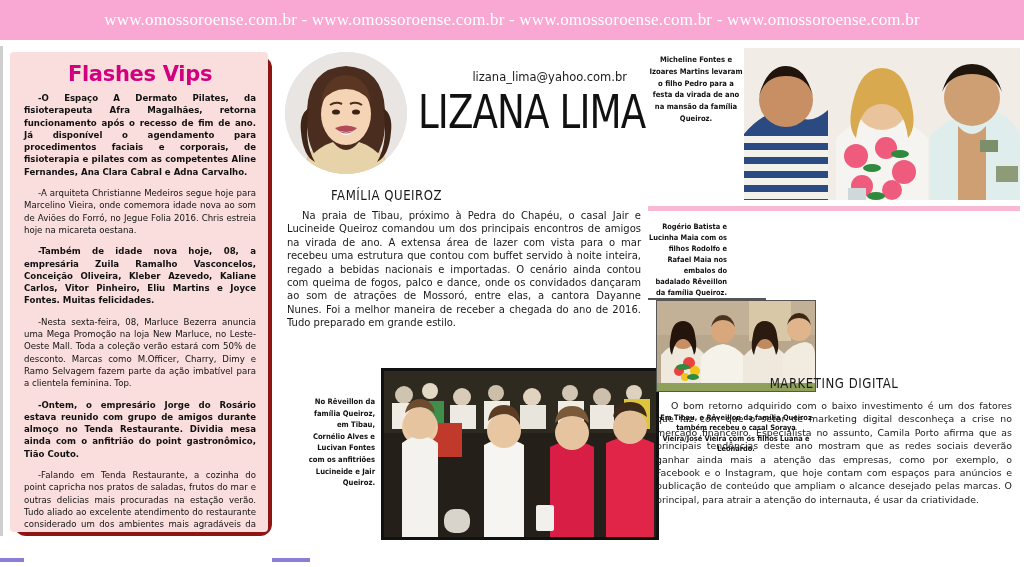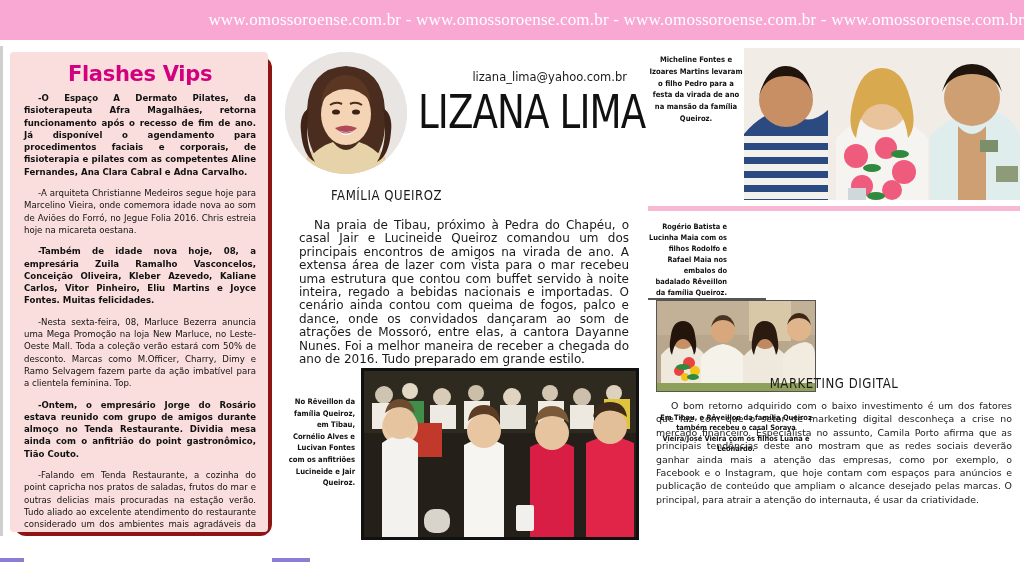--- a/index.html
+++ b/index.html
@@ -14,21 +14,21 @@
     position: relative;
     width: 1024px; height: 567px;
     background: #ffffff;
   }
 
   
   .banner {
     position: absolute; left: 0; top: 0;
     width: 1024px; height: 40px;
     background: #f9a8d4;
-    display: flex; align-items: center; justify-content: flex-end;
+    display: flex; align-items: center; justify-content: center;
   }
   .banner-text {
     color: #ffffff;
     font-family: "Liberation Serif", serif;
     font-size: 17px;
     letter-spacing: .2px;
     white-space: nowrap;
   }
 
   
@@ -103,33 +103,33 @@
   .sec-head {
     font-size: 14.5px;
     font-family: "DejaVu Sans Condensed", "Liberation Sans Narrow", "Liberation Sans", sans-serif;
     letter-spacing: .6px;
     color: #1a1a1a;
     margin: 2px 0 6px 48px;
     transform: scaleX(0.9);
     transform-origin: left center;
   }
   .body-p {
-    font-size: 12px;
+    font-size: 10px;
     line-height: 13.4px;
     text-align: justify;
     color: #1a1a1a;
-    margin: 16px;
+    margin: 4px;
     text-indent: 15px;
     font-family: "DejaVu Sans", sans-serif;
   }
 
   .bottom-center {
-    position: absolute; left: 0; top: 318px;
+    position: absolute; left: 14px; top: 318px;
     width: 362px; height: 180px;
-    display: flex; align-items: flex-start;
+    display: flex; align-items: flex-start; justify-content: flex-end;
   }
   .bc-caption {
     width: 78px;
     font-size: 7.6px;
     line-height: 11.6px;
     text-align: right;
     font-weight: bold;
     color: #111111;
     padding-top: 28px;
     padding-right: 6px;

